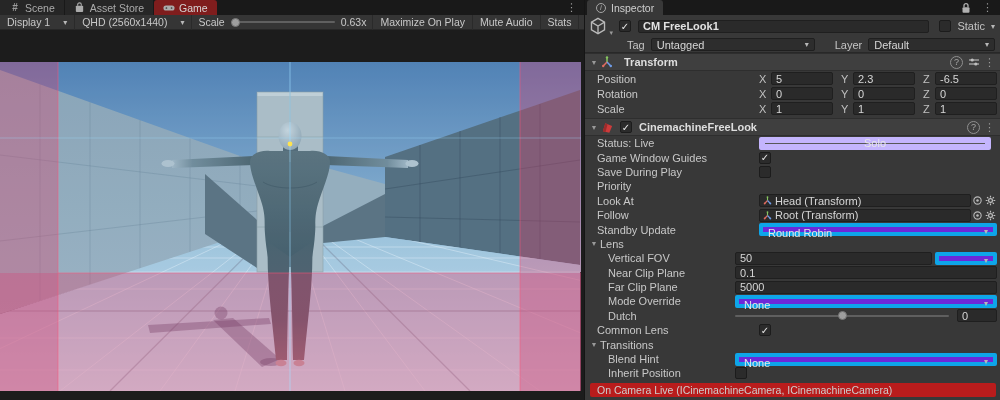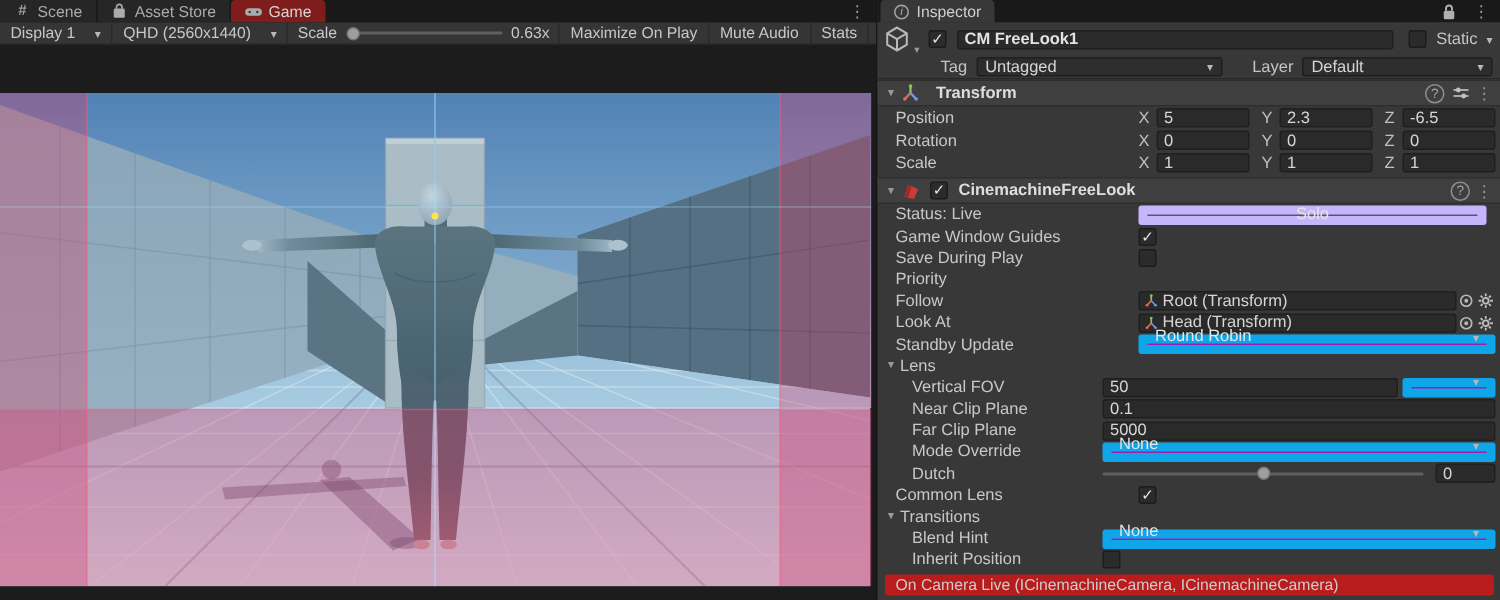--- a/index.html
+++ b/index.html
@@ -54,22 +54,22 @@
   .gorow2 { position:absolute; left:42px; right:5px; top:21px; height:15px; display:flex; align-items:flex-end; }
 
   .checkbox { width:12px; height:12px; background:#2b2b2b; border:1px solid #1c1c1c; border-radius:2px;
     display:flex; align-items:center; justify-content:center; color:#e8e8e8; font-size:10px; flex:none; }
   .field { background:#2a2a2a; border:1px solid #1f1f1f; border-radius:2px; height:13px;
     display:flex; align-items:center; padding:0 4px; color:#d6d6d6; overflow:hidden; white-space:nowrap; }
   .namefield { flex:1; margin:0 10px 0 7px; font-weight:bold; color:#e2e2e2; }
   .ddark { background:#2d2d2d; border:1px solid #1f1f1f; border-radius:2px; height:13px;
     display:flex; align-items:center; padding:0 5px; color:#d6d6d6; }
   .ddark .caret, .dlight .caret { margin-left:auto; }
-  .dlight { background:#a21caf; border:6px solid #0ea5e9; border-radius:2px; height:13px;
-    display:flex; align-items:flex-end; padding:0 5px; color:#e6e6e6; }
+  .dlight { background:#6d28d9; border:4px solid #0ea5e9; border-radius:2px; height:13px;
+    display:flex; align-items:flex-start; padding:0 5px; color:#e6e6e6; }
 
   .chdr { position:absolute; left:0; right:0; height:18px; background:#3f3f3f;
     border-top:1px solid #2e2e2e; border-bottom:1px solid #2e2e2e;
     display:flex; align-items:center; }
   .fold { width:12px; text-align:center; font-size:7px; color:#999; margin-left:3px; flex:none; }
   .chdr .ctitle { font-weight:bold; color:#dedede; margin-left:7px; }
   .chdr-spacer { flex:1; }
   .hicon { width:13px; height:13px; border-radius:50%; border:1px solid #8f8f8f; color:#a8a8a8;
     font-size:9px; display:flex; align-items:center; justify-content:center; margin-right:4px; flex:none; }
   .sicon { width:14px; height:13px; display:flex; align-items:center; justify-content:center; margin-right:3px; }
@@ -491,58 +491,58 @@
         <div class="checkbox">✓</div>
       </div>
       <div class="crow">
         <span class="lbl">Save During Play</span>
         <div class="checkbox"></div>
       </div>
       <div class="crow">
         <span class="lbl">Priority</span>
       </div>
       <div class="crow">
+        <span class="lbl">Look At</span>
+        <div class="objfield">
+          <svg class="ic" width="9" height="9">
+              <use href="#sym-axes"></use>
+            </svg>
+          <span>Head (Transform)</span>
+        </div>
+        <span class="iconbtn">
+            <svg class="ic" width="11" height="11">
+              <use href="#sym-pick"></use>
+            </svg>
+          </span>
+        <span class="iconbtn mr3">
+            <svg class="ic" width="11" height="11">
+              <use href="#sym-gear"></use>
+            </svg>
+          </span>
+      </div>
+      <div class="crow">
         <span class="lbl">Follow</span>
         <div class="objfield">
           <svg class="ic" width="9" height="9">
               <use href="#sym-axes"></use>
             </svg>
           <span>Root (Transform)</span>
         </div>
         <span class="iconbtn">
             <svg class="ic" width="11" height="11">
               <use href="#sym-pick"></use>
             </svg>
           </span>
         <span class="iconbtn mr3">
             <svg class="ic" width="11" height="11">
               <use href="#sym-gear"></use>
             </svg>
           </span>
       </div>
       <div class="crow">
-        <span class="lbl">Look At</span>
-        <div class="objfield">
-          <svg class="ic" width="9" height="9">
-              <use href="#sym-axes"></use>
-            </svg>
-          <span>Head (Transform)</span>
-        </div>
-        <span class="iconbtn">
-            <svg class="ic" width="11" height="11">
-              <use href="#sym-pick"></use>
-            </svg>
-          </span>
-        <span class="iconbtn mr3">
-            <svg class="ic" width="11" height="11">
-              <use href="#sym-gear"></use>
-            </svg>
-          </span>
-      </div>
-      <div class="crow">
         <span class="lbl">Standby Update</span>
         <div class="dlight flex1 mr3">
           <span>Round Robin</span>
           <span class="caret">▾</span>
         </div>
       </div>
       <div class="crow foldrow">
         <span class="fold">▼</span>
         <span class="foldlabel">Lens</span>
       </div>

